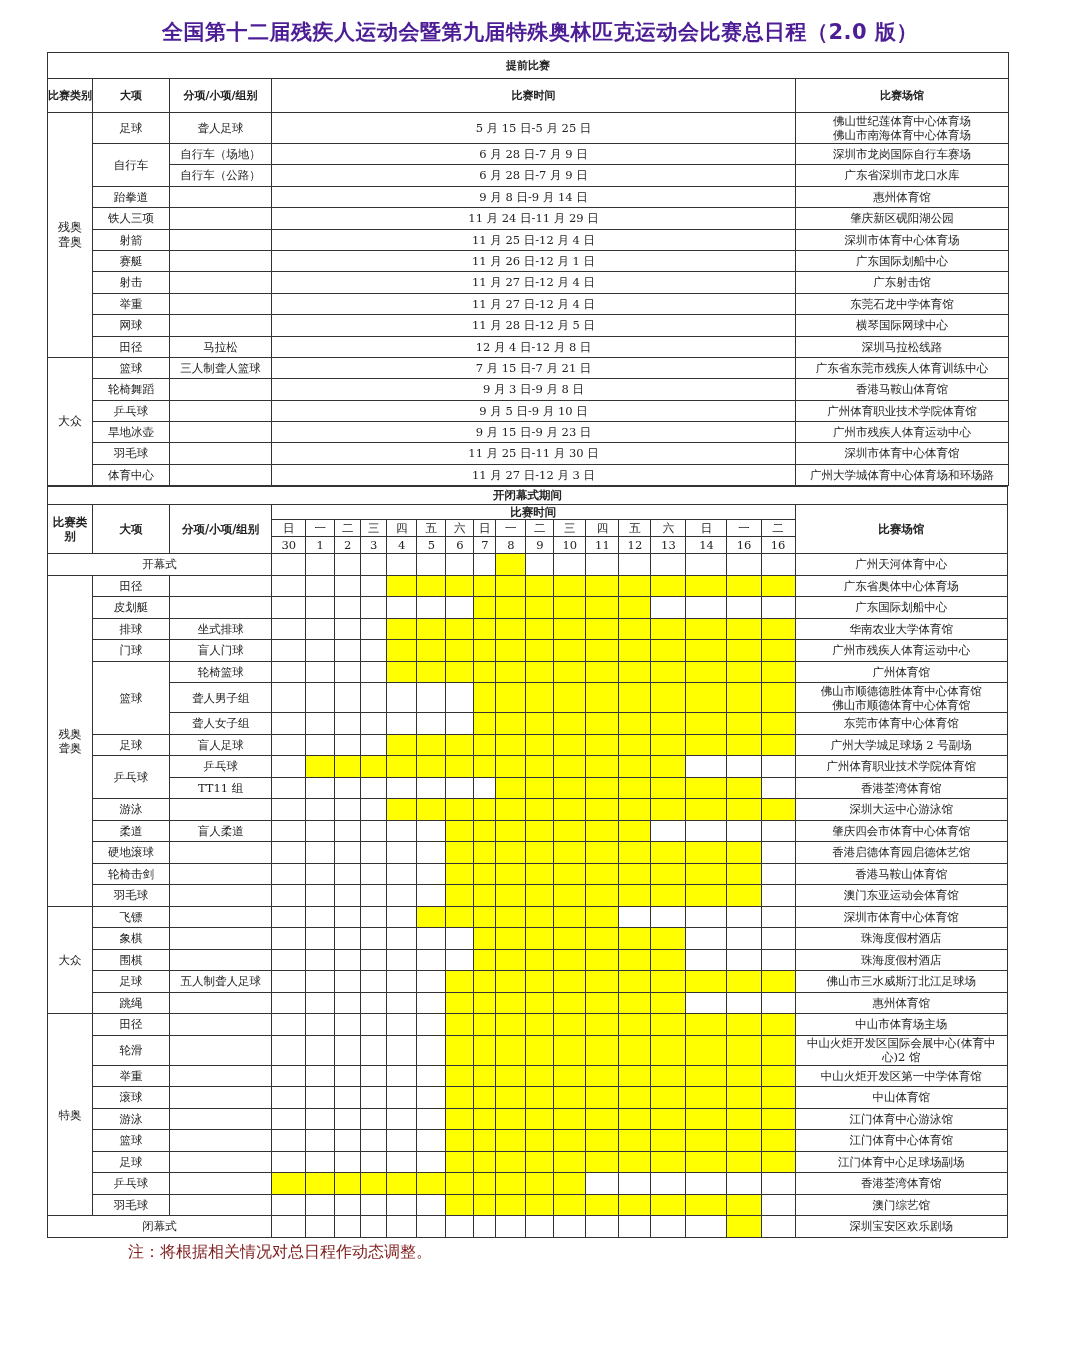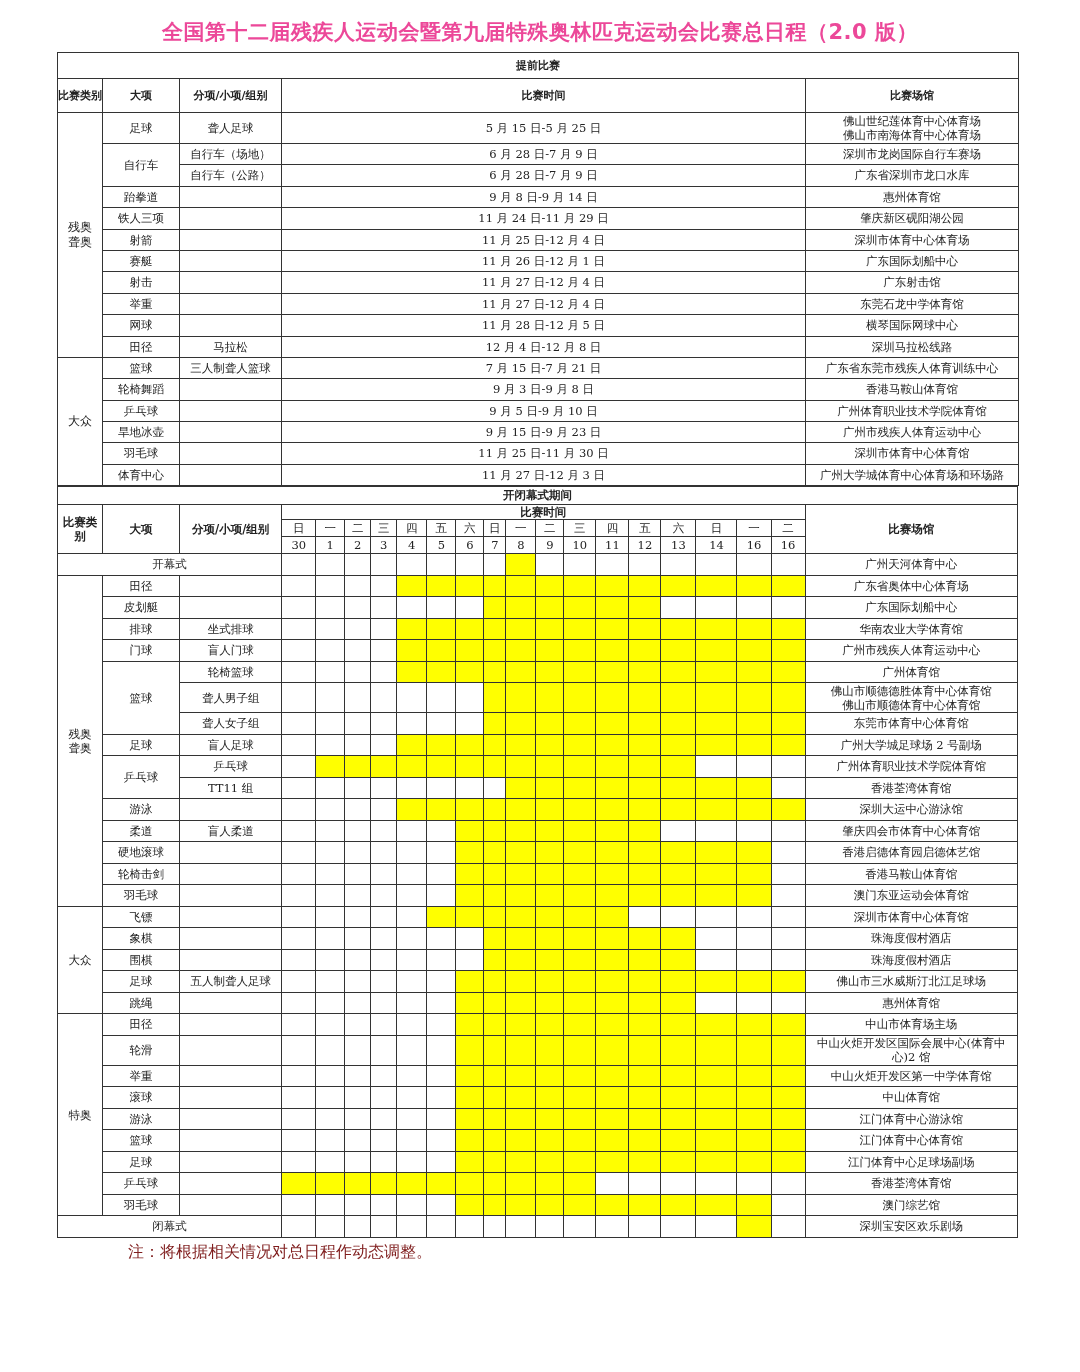--- a/index.html
+++ b/index.html
@@ -1,18 +1,18 @@
 <!DOCTYPE html>
 <html><head>
 <meta charset="utf-8">
 <style>
   html, body { margin: 0; padding: 0; background: #ffffff; }
   body { width: 1080px; height: 1372px; position: relative; font-family: "DejaVu Serif", "Liberation Serif", serif; color: #222; }
-  .title { position: absolute; left: 0; top: 18px; width: 1080px; text-align: center; font-family: "DejaVu Sans", "Liberation Sans", sans-serif; font-weight: bold; font-size: 21px; letter-spacing: 0.5px; color: #ec4899; }
-  table { border-collapse: collapse; table-layout: fixed; position: absolute; left: 57px; width: 961px; }
+  .title { position: absolute; left: 0; top: 18px; width: 1080px; text-align: center; font-family: "DejaVu Sans", "Liberation Sans", sans-serif; font-weight: bold; font-size: 21px; letter-spacing: 0.5px; color: #4c1d95; }
+  table { border-collapse: collapse; table-layout: fixed; position: absolute; left: 47px; width: 961px; }
   td { border: 1px solid #333; text-align: center; vertical-align: middle; font-size: 11.5px; padding: 0; line-height: 1.25; overflow: hidden; }
   .hdr { font-family: "DejaVu Sans", "Liberation Sans", sans-serif; font-weight: bold; font-size: 11px; margin-top: 26px; }
   .sec { font-family: "DejaVu Sans", "Liberation Sans", sans-serif; font-weight: bold; font-size: 11px; }
   #t1 { top: 52px; }
   #t1 tr { height: 21.4px; }
   #t2 { top: 486px; }
   #t2 td { font-size: 11.5px; }
   td.y { background: #ffff00; }
   .note { position: absolute; left: 128px; top: 1242px; font-size: 16px; color: #7f1d1d; font-family: "DejaVu Serif", "Liberation Serif", serif; }
   .cat { font-size: 12px; }

